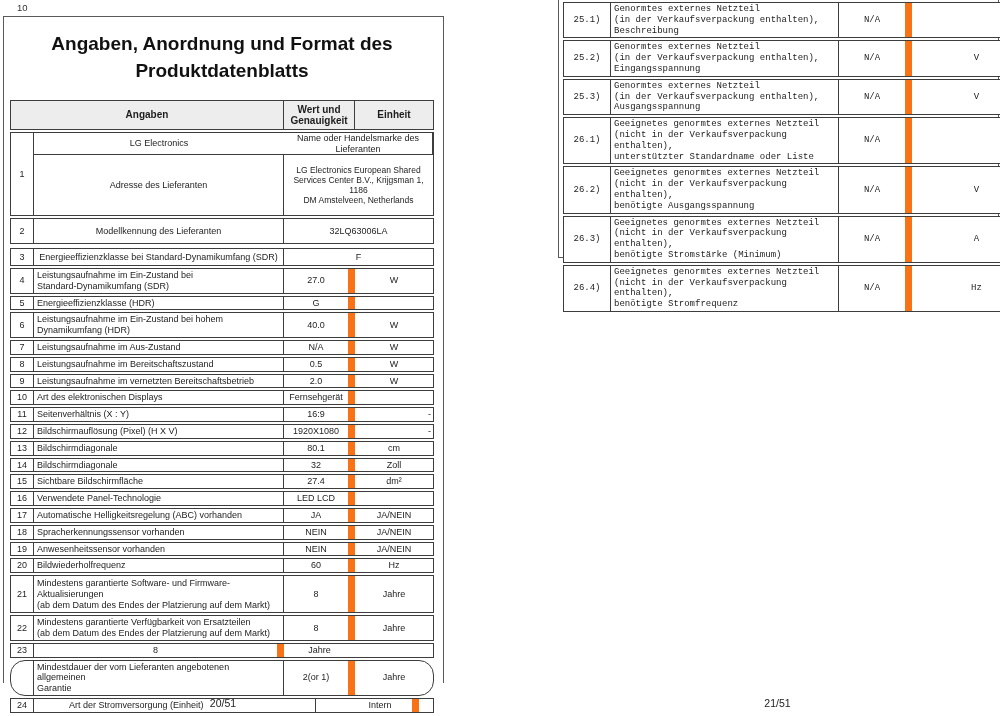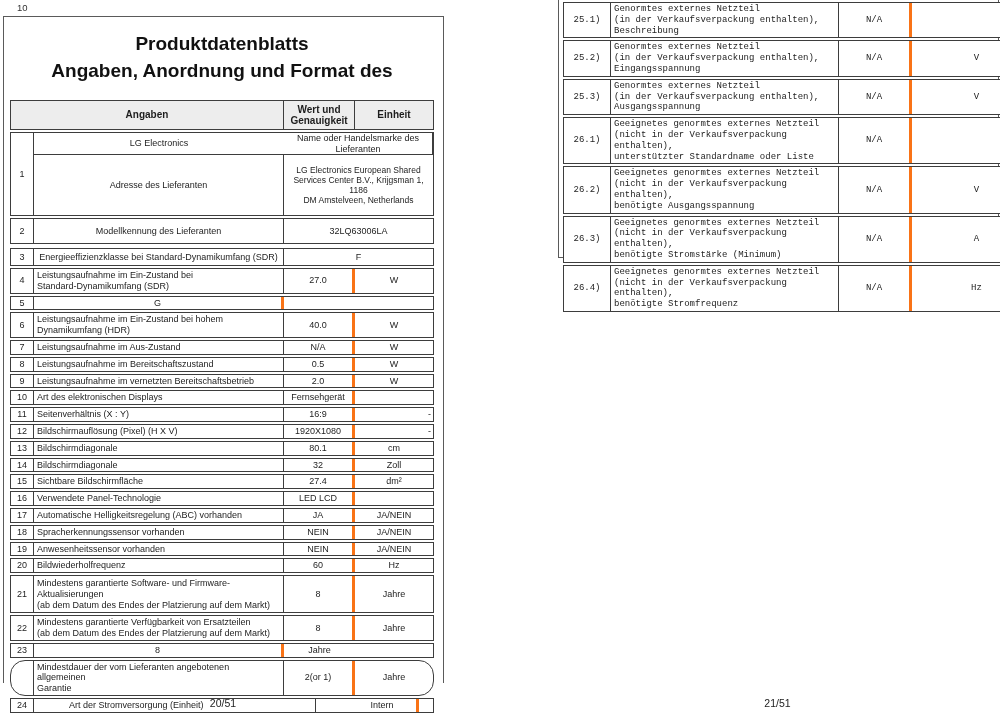--- a/index.html
+++ b/index.html
@@ -36,21 +36,21 @@
   .trow{display:grid;border:1px solid #3d3d3d;margin-bottom:2px;
     box-sizing:border-box;background:#fff;}
   .left-grid{grid-template-columns:23px 250px 71px 1fr;}
   .right-grid{grid-template-columns:47px 228px 73px 1fr;}
   .c{display:flex;align-items:center;font-size:9px;line-height:1.2;
     padding:1px 3px;white-space:pre-line;box-sizing:border-box;color:#1d1d1d;}
   .c.num{justify-content:center;text-align:center;padding:1px 1px;
     border-right:1px solid #3d3d3d;}
   .c.lbl{border-right:1px solid #3d3d3d;text-align:left;}
   .c.lbl.ctr{justify-content:center;text-align:center;}
-  .c.val{justify-content:center;text-align:center;border-right:3px solid #f97316;}
+  .c.val{justify-content:center;text-align:center;border-right:7px solid #f97316;}
   .c.val.merged{grid-column:3/5;border-right:none;}
   .c.val.noline{border-right:none;}
   .c.unit{justify-content:center;text-align:center;}
   .c.unit.ralign{justify-content:flex-end;padding-right:2px;}
   
   #supplier-row{grid-template-columns:23px 250px 1fr;grid-template-rows:22px auto;}
   #supplier-row .num{grid-row:1/3;}
   #supplier-row .bb{border-bottom:1px solid #3d3d3d;}
   #supplier-row .addr{font-size:8.5px;min-height:60px;}
   
@@ -60,22 +60,22 @@
   #footer-left{left:3px;width:440px;}
   #footer-right{left:558px;width:439px;}
 </style>
 </head>
 <body>
 
 <div class="abs" id="corner-num">10</div>
 <div class="abs" id="frame-left"></div>
 
 <div class="abs" id="title">
+  <div>Angaben, Anordnung und Format des</div>
   <div>Produktdatenblatts</div>
-  <div>Angaben, Anordnung und Format des</div>
 </div>
 
 <div class="abs" id="left-content">
   <div class="hdr">
     <div class="hc span2 bdr">Angaben</div>
     <div class="hc bdr">Wert und
 Genauigkeit</div>
     <div class="hc">Einheit</div>
   </div>
 
@@ -104,20 +104,21 @@
       </div>
       <div class="trow left-grid" style="min-height: 25px;">
         <div class="c num">4</div>
         <div class="c lbl">Leistungsaufnahme im Ein-Zustand bei
 Standard-Dynamikumfang (SDR)</div>
         <div class="c val">27.0</div>
         <div class="c unit">W</div>
       </div>
       <div class="trow left-grid" style="min-height: 13px;">
         <div class="c num">5</div>
+        <div class="c lbl">Energieeffizienzklasse (HDR)</div>
         <div class="c val">G</div>
         <div class="c unit"></div>
       </div>
       <div class="trow left-grid" style="min-height: 25px;">
         <div class="c num">6</div>
         <div class="c lbl">Leistungsaufnahme im Ein-Zustand bei hohem
 Dynamikumfang (HDR)</div>
         <div class="c val">40.0</div>
         <div class="c unit">W</div>
       </div>

